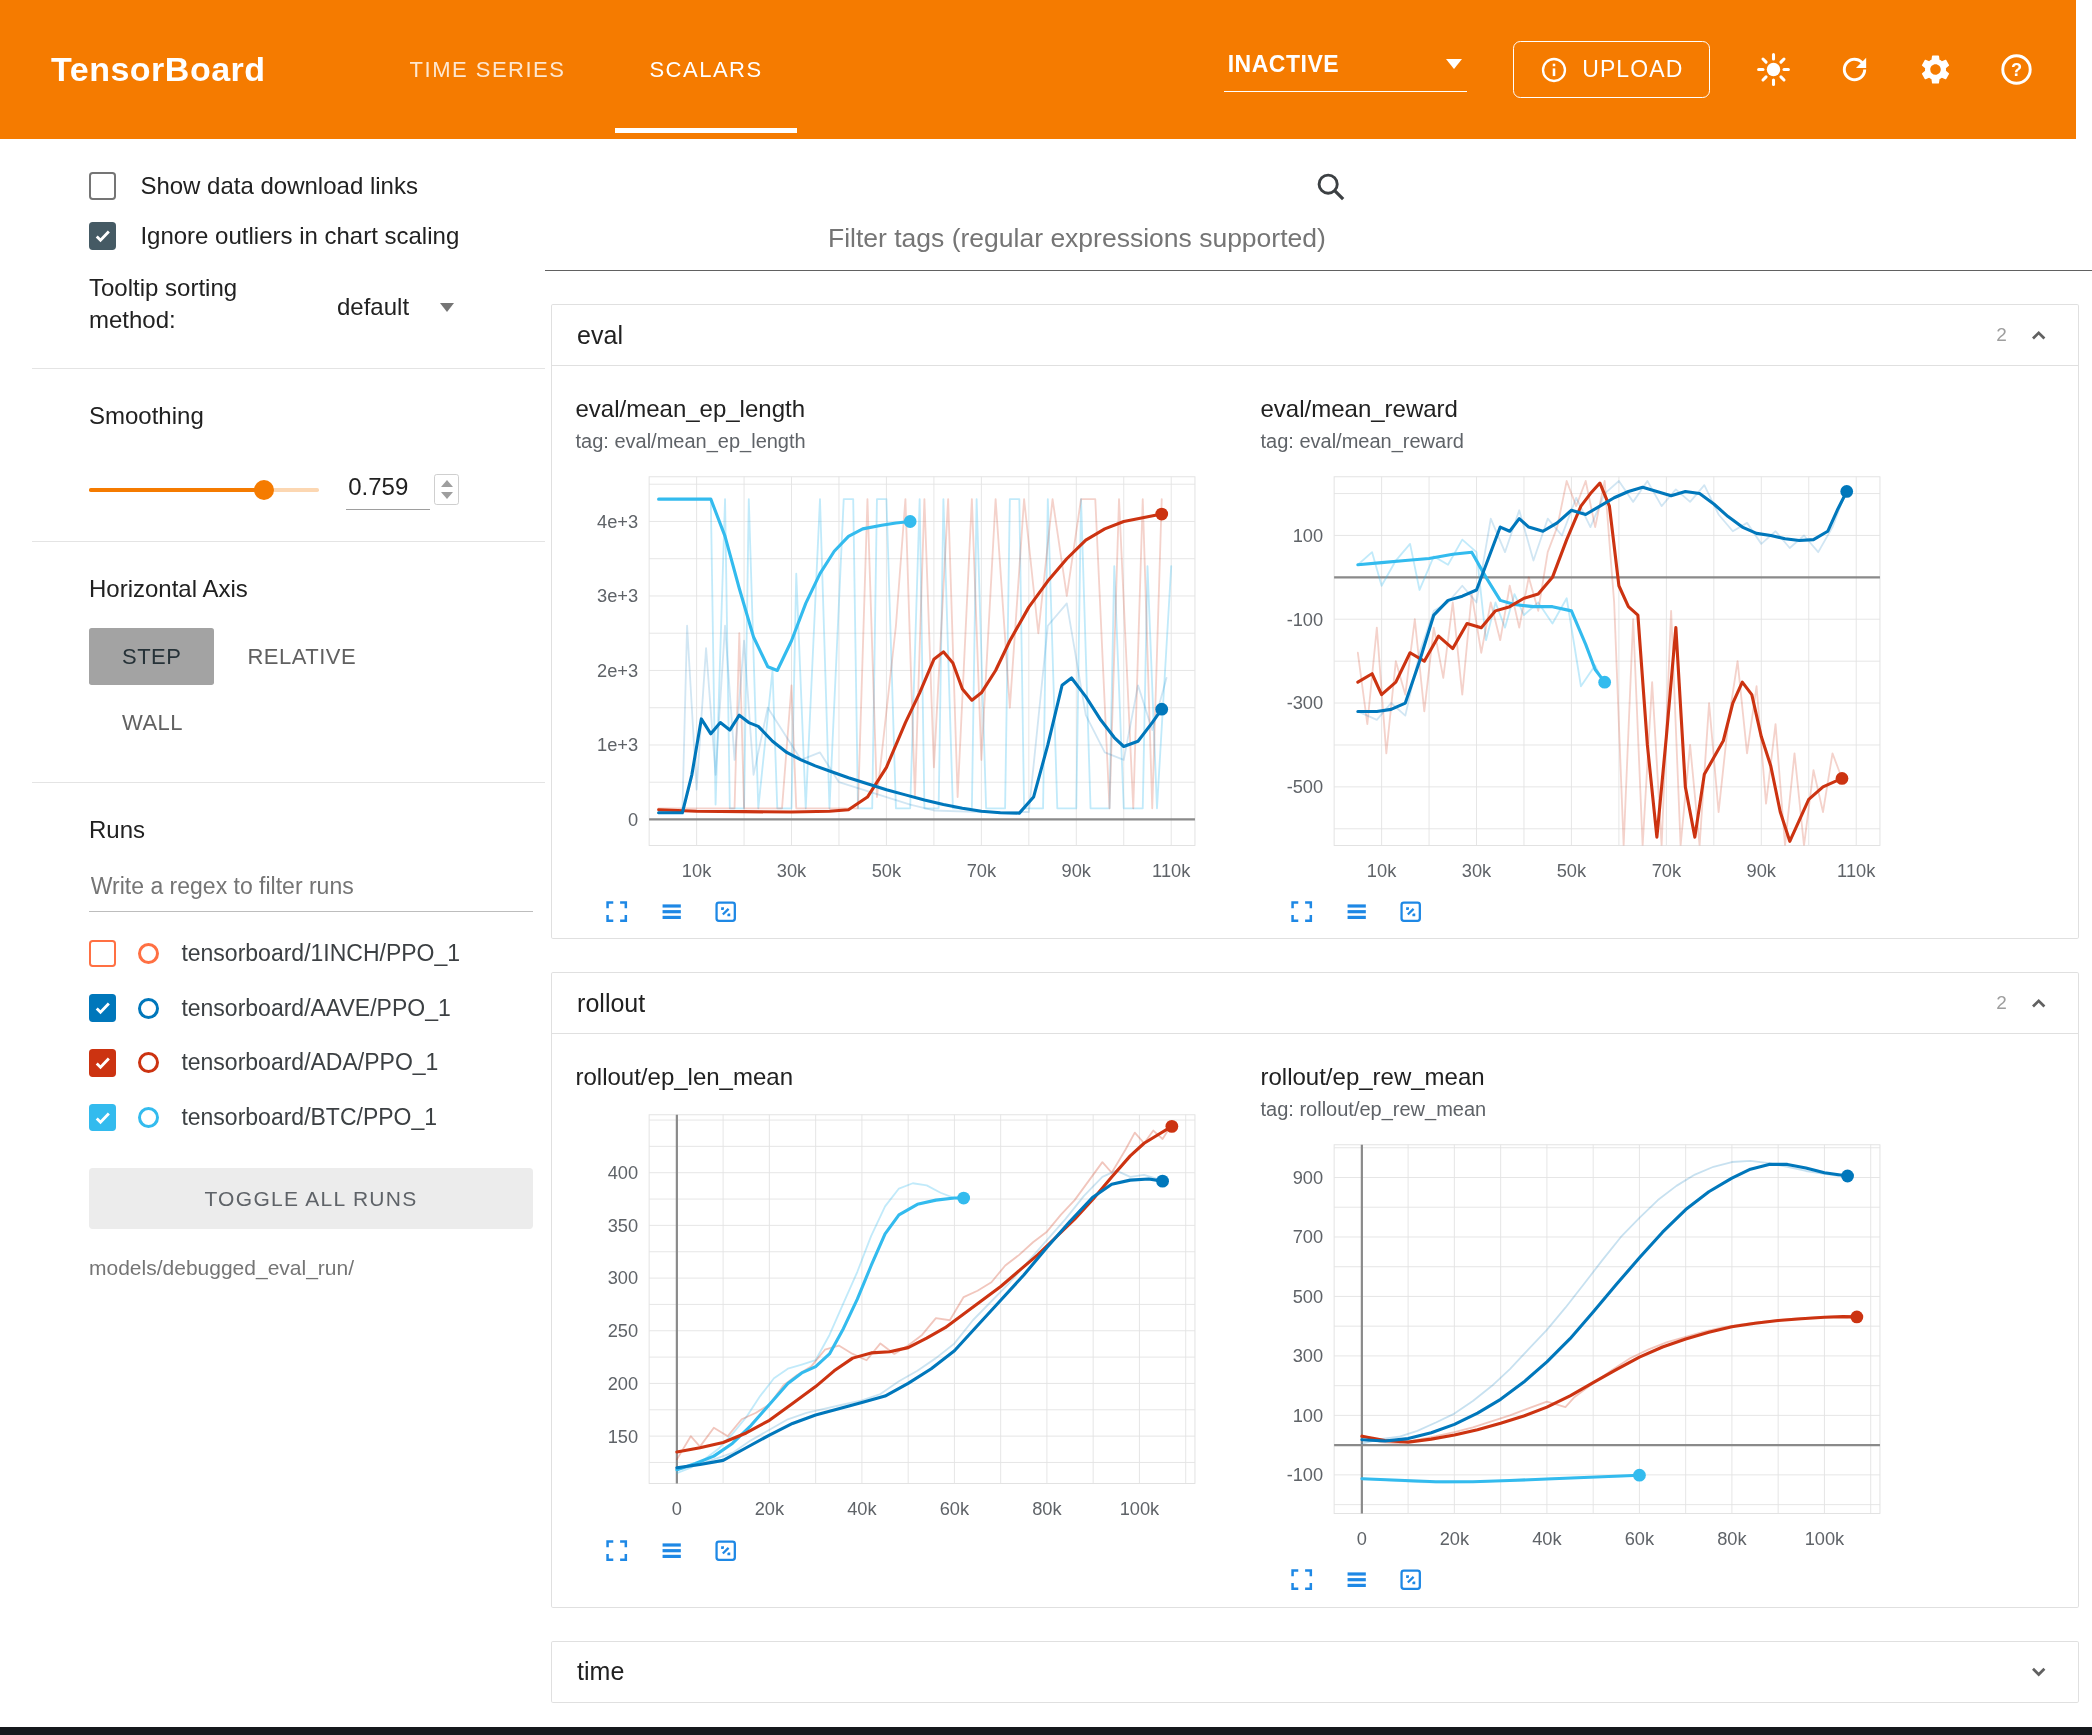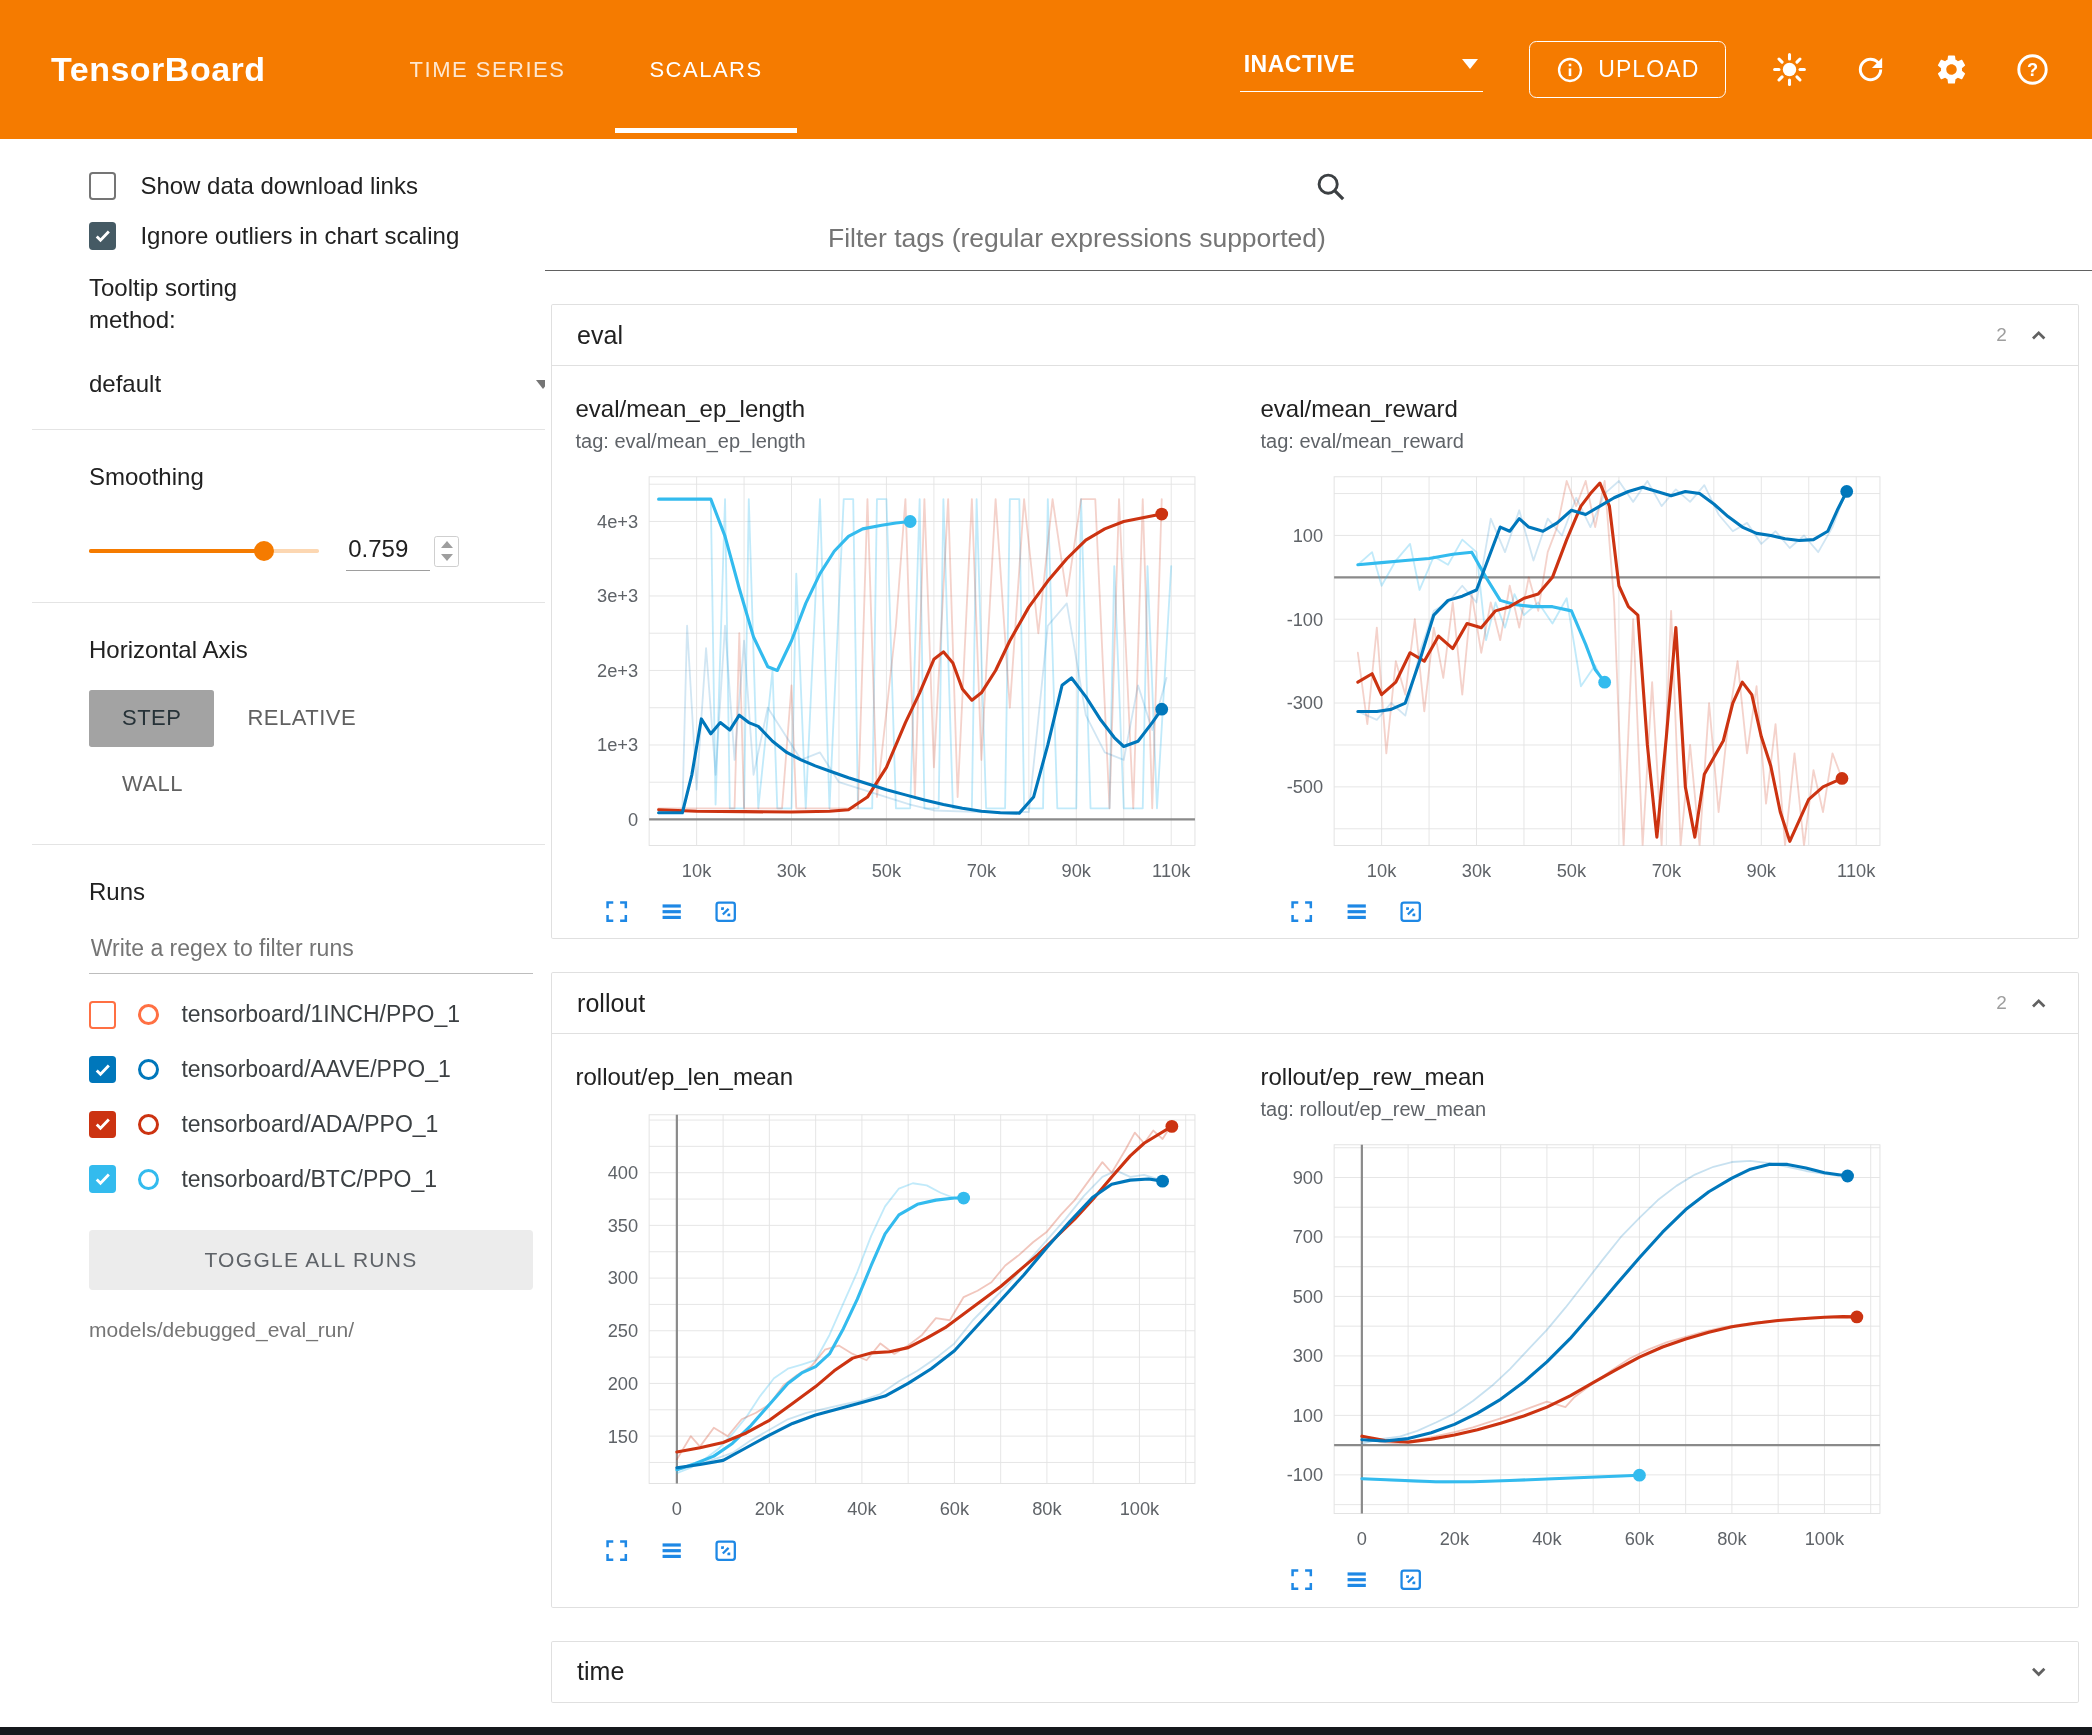--- a/index.html
+++ b/index.html
@@ -1,42 +1,42 @@
 <!DOCTYPE html>
 <html style="font-size:14.6px"><head>
 <meta charset="utf-8">
 <style>
   * { margin:0; padding:0; box-sizing:border-box; }
   html,body { background:#fff; }
   body { font-family:"Liberation Sans","DejaVu Sans",sans-serif; color:#212121; }
   #app { position:relative; width:2092px; height:1735px; overflow:hidden; background:#fff; }
 
   
-  .header { position:absolute; top:0; left:0; right:0; height:139px; background:#f57b00; display:flex; align-items:center; color:#fff; z-index:5; }
+  .header { position:absolute; top:0; left:0; right:16px; height:139px; background:#f57b00; display:flex; align-items:center; color:#fff; z-index:5; }
   .logo { margin-left:51px; font-size:34px; font-weight:bold; letter-spacing:0.5px; }
   .tabs { display:flex; height:100%; margin-left:102px; }
   .tab { position:relative; display:flex; align-items:center; padding:0 42px; font-size:22px; letter-spacing:1.5px; color:rgba(255,255,255,.82); cursor:pointer; }
   .tab.active { color:#fff; }
   .tab.active::after { content:""; position:absolute; left:7.3px; right:7.3px; bottom:6.4px; height:4.6px; background:#fff; }
   .header-right { margin-left:auto; display:flex; align-items:center; gap:46px; margin-right:42px; }
   .status-select { display:flex; align-items:center; justify-content:space-between; width:243px; border-bottom:1.8px solid #fff; padding:3.7px 5.5px 12.8px 3.7px; font-size:23px; font-weight:bold; letter-spacing:0.5px; cursor:pointer; }
   .caret-down-white { width:0; height:0; border-left:8.2px solid transparent; border-right:8.2px solid transparent; border-top:10px solid #fff; }
   .upload-btn { display:flex; align-items:center; gap:14.6px; border:1.8px solid #fff; border-radius:7.3px; padding:13.7px 25.6px; font-size:23px; letter-spacing:1.1px; background:transparent; color:#fff; cursor:pointer; font-family:inherit; }
   .hicon { display:flex; align-items:center; cursor:pointer; }
 
   
   .sidebar { position:absolute; top:139px; left:0; width:545px; bottom:8.2px; background:#fff; border-right:0.9px solid #dcdcdc; overflow:hidden;margin-left:32px; }
   .side-section { padding:33px 25.6px 31px 57px; }
   .divider { height:0.9px; background:#e4e4e4; }
   .cbrow { display:flex; align-items:center; gap:24px; margin-bottom:22px; font-size:24px; white-space:nowrap; cursor:pointer; }
   .cb { width:27.4px; height:27.4px; border:2.7px solid #757575; border-radius:3.7px; flex:none; display:flex; align-items:center; justify-content:center; background:#fff; }
   .cb svg { visibility:hidden; }
   .cb.checked { background:#455a64; border-color:#455a64; }
   .cb.checked svg { visibility:visible; }
-  .tooltip-row { display:flex; gap:28px; margin-top:16.4px;flex-direction:column; }
+  .tooltip-row { display:flex; gap:56px; margin-top:16.4px; }
   .tooltip-label { width:192px; font-size:24px; line-height:1.35; }
   .select { display:flex; align-items:center; gap:31px; font-size:24px; margin-top:5.5px; cursor:pointer;justify-content:space-between; }
   .caret-down-gray { width:0; height:0; border-left:7.3px solid transparent; border-right:7.3px solid transparent; border-top:9.1px solid #757575; }
 
   .section-label { font-size:24px; }
   .slider-row { display:flex; align-items:center; margin-top:40px; }
   .slider { position:relative; width:230px; height:3.7px; background:#f9ceA0; background:rgba(245,123,0,.3); border-radius:1.8px; flex:none; cursor:pointer; }
   .slider-fill { position:absolute; left:0; top:0; bottom:0; background:#f57b00; border-radius:1.8px; }
   .slider-knob { position:absolute; top:50%; width:20px; height:20px; border-radius:50%; background:#f57b00; transform:translate(-50%,-50%); }
   .smooth-val { display:flex; align-items:center; margin-left:27.4px; }

